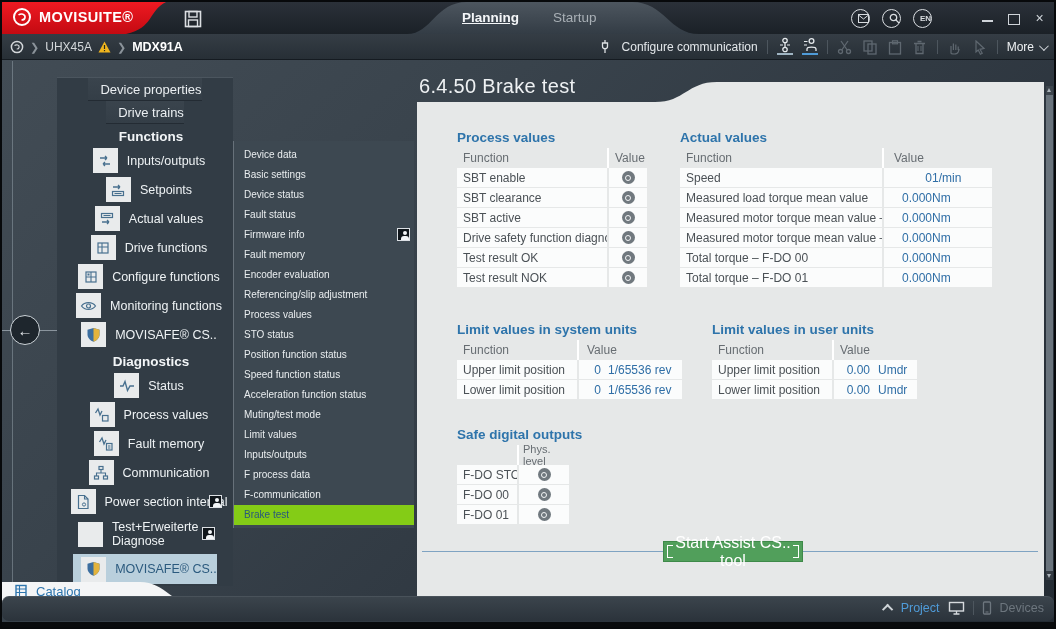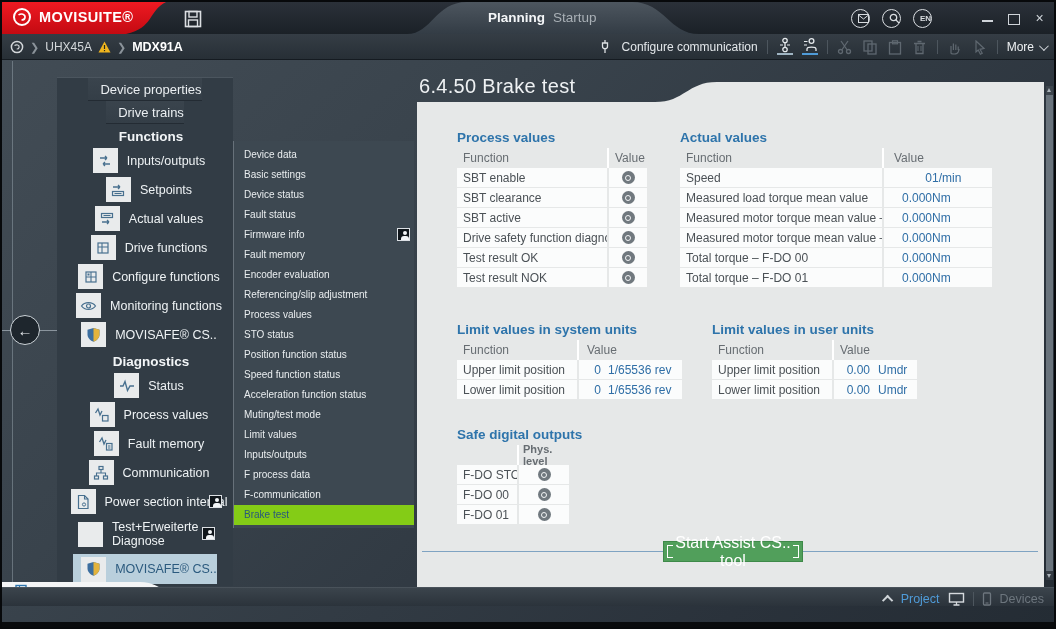--- a/index.html
+++ b/index.html
@@ -11,21 +11,21 @@
     border:2px solid #07090b;
   }
   
   .topbar{position:absolute;left:0;top:0;right:0;height:32px;background:linear-gradient(180deg,#2b3139,#1b2127);}
   .redswoosh{position:absolute;left:0;top:0;}
   .brandwrap{position:absolute;left:10px;top:5px;display:flex;align-items:center;gap:7px;}
   .brand{color:#fff;font-size:14.5px;font-weight:bold;letter-spacing:.4px;}
   .diskbtn{position:absolute;left:182px;top:8px;width:18px;height:18px;}
   .tabswoosh{position:absolute;left:405px;top:0;}
   .tab{position:absolute;top:0;height:32px;line-height:32px;font-size:13.5px;cursor:default;}
-  .tab.active{left:486px;color:#f4f6f8;font-weight:bold;}
+  .tab.active{left:460px;color:#f4f6f8;font-weight:bold;text-decoration:underline;}
   .tab.inactive{left:551px;color:#a9b0b6;}
   .circbtns{position:absolute;right:122px;top:7px;display:flex;gap:12px;align-items:center;}
   .circbtn{width:19px;height:19px;border:1.2px solid #d9dde1;border-radius:50%;display:flex;align-items:center;justify-content:flex-end;color:#d9dde1;font-size:8px;font-weight:bold;}
   .winbtns{position:absolute;right:8px;top:8px;display:flex;gap:13px;align-items:center;height:16px;}
   .wb{width:13px;height:13px;position:relative;color:#cfd4d9;}
   .wb-min::after{content:"";position:absolute;left:1px;right:1px;bottom:3px;border-bottom:2px solid #cfd4d9;}
   .wb-max::after{content:"";position:absolute;left:1px;top:2px;width:10px;height:9px;border:1.5px solid #cfd4d9;}
   .wb-close{font-size:14px;line-height:13px;text-align:center;}
   
   .cmdbar{position:absolute;left:0;top:32px;right:0;height:26px;background:linear-gradient(180deg,#353d45,#272f36);border-bottom:1px solid #151b21;}
@@ -84,30 +84,30 @@
   .unit{color:#2f6ea6;}
   .t-proc{left:40px;top:66px;width:190px;}  .t-proc .tc-v{width:40px;justify-content:flex-start;padding-left:6px;}
   .t-proc .trow .tc-v{justify-content:center;padding-left:0;}
   .t-act{left:263px;top:66px;width:312px;}  .t-act .tc-v{width:110px;padding-left:10px;}
   .t-act .num{width:38px;} .t-act .unit{}
   .t-lsys{left:40px;top:258px;width:225px;} .t-lsys .tc-v{width:105px;padding-left:8px;}
   .t-lsys .num{width:14px;} .t-lsys .unit{margin-left:7px;}
   .t-lusr{left:295px;top:258px;width:205px;} .t-lusr .tc-v{width:85px;padding-left:6px;}
   .t-lusr .num{width:30px;} .t-lusr .unit{margin-left:8px;}
   .t-safe{left:40px;top:363px;width:112px;} .t-safe .tc-v{width:52px;}
-  .t-safe .thead{font-size:11px;font-weight:bold;} .t-safe .thead .tc-v{padding-left:4px;}
+  .t-safe .thead{font-size:11px;} .t-safe .thead .tc-v{padding-left:4px;}
   .divider{position:absolute;left:5px;width:616px;top:469px;border-top:1px solid #7fa3c2;}
   .go-btn{position:absolute;left:246px;top:459px;width:140px;height:21px;background:#519f5b;border:1px solid #3e8a49;color:#fff;font-size:16px;display:flex;align-items:center;justify-content:center;font-family:inherit;}
   .go-btn::before,.go-btn::after{content:"";position:absolute;top:3px;bottom:3px;width:5px;border:1.6px solid #fff;}
   .go-btn::before{left:3px;border-right:none;}
   .go-btn::after{right:3px;border-left:none;}
   
   .catalog-tab{position:absolute;left:0px;top:580px;width:210px;height:24px;}
   .catalog-inner{position:absolute;left:12px;top:582px;display:flex;align-items:center;gap:8px;color:#2e75ad;font-size:13px;}
-  .statusbar{position:absolute;left:0;right:0;bottom:21px;height:19px;background:linear-gradient(180deg,#3b444c,#2b333b);border-top:1px solid #49525a;}
+  .statusbar{position:absolute;left:0;right:0;bottom:6px;height:25px;background:linear-gradient(180deg,#3b444c,#2b333b);border-top:1px solid #49525a;border-radius:7px;}
   .bottom-edge{position:absolute;left:0;right:0;bottom:0;height:5px;background:#090b0d;}
   .sb-right{position:absolute;right:10px;top:0;height:21px;display:flex;align-items:center;gap:8px;font-size:12.5px;}
   .chev-up{width:8px;height:8px;border-left:2px solid #cfd4d8;border-top:2px solid #cfd4d8;transform:rotate(45deg) translateY(2px);}
   .proj{color:#4f9bd8;}
   .devs{color:#6d767e;}
   svg{display:block;}
 </style>
 </head>
 <body>
 

